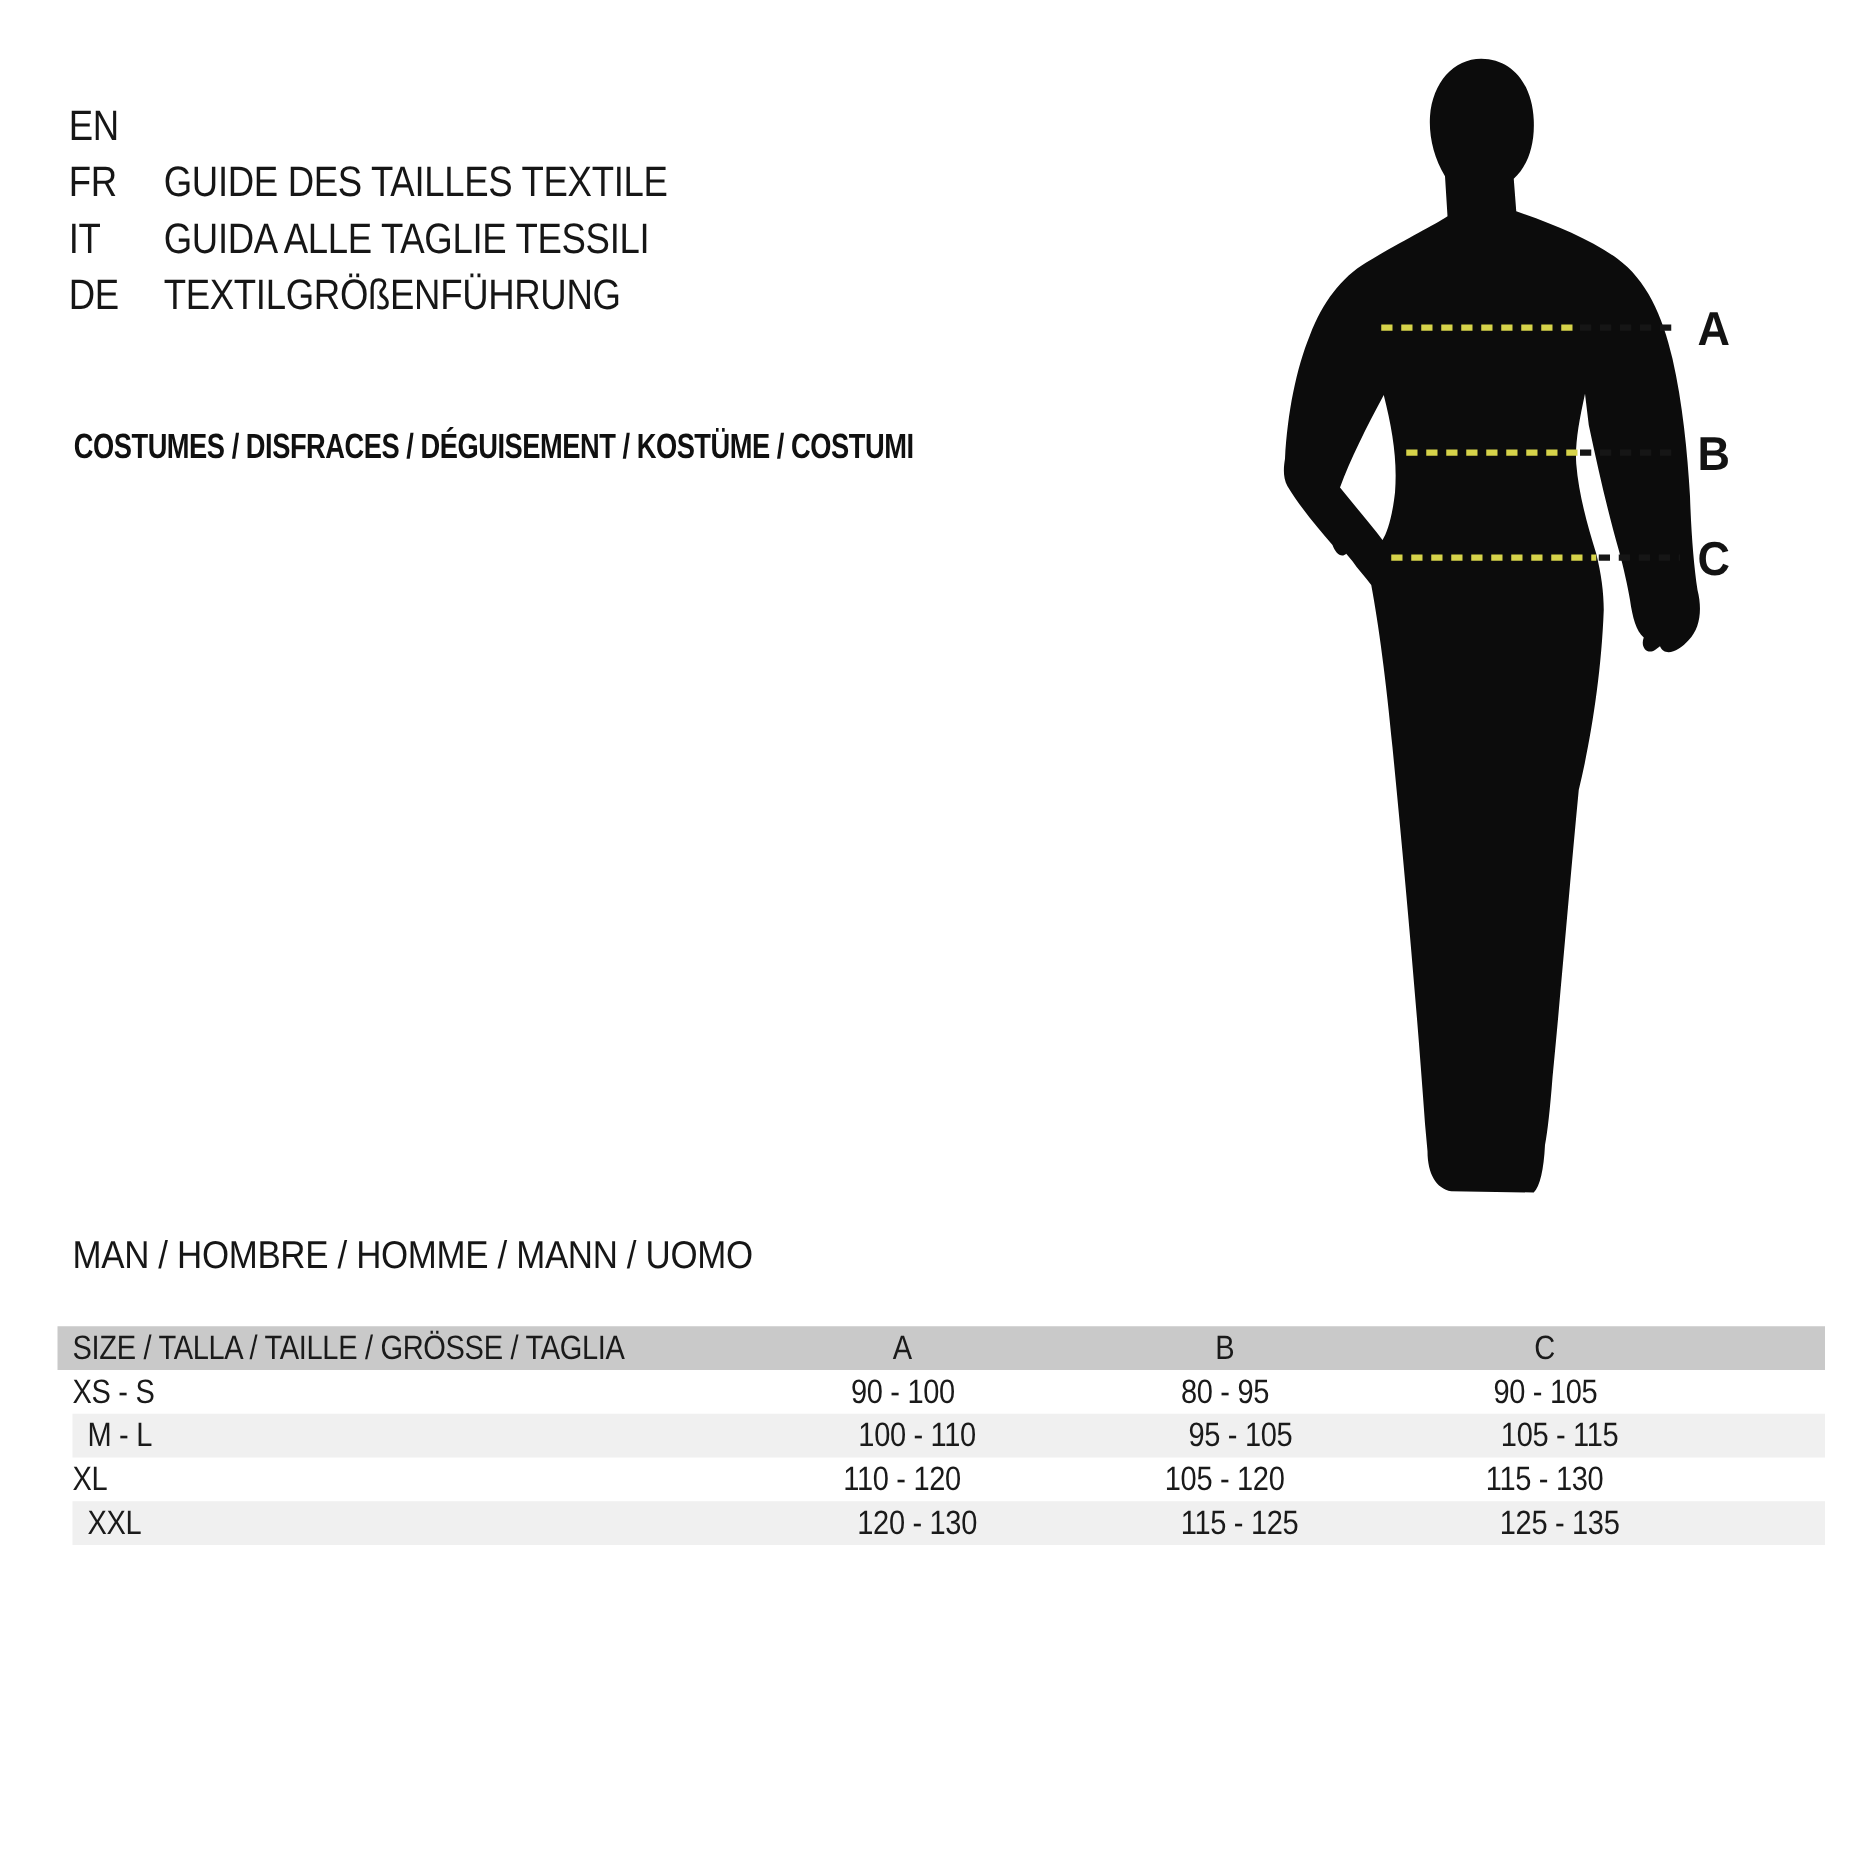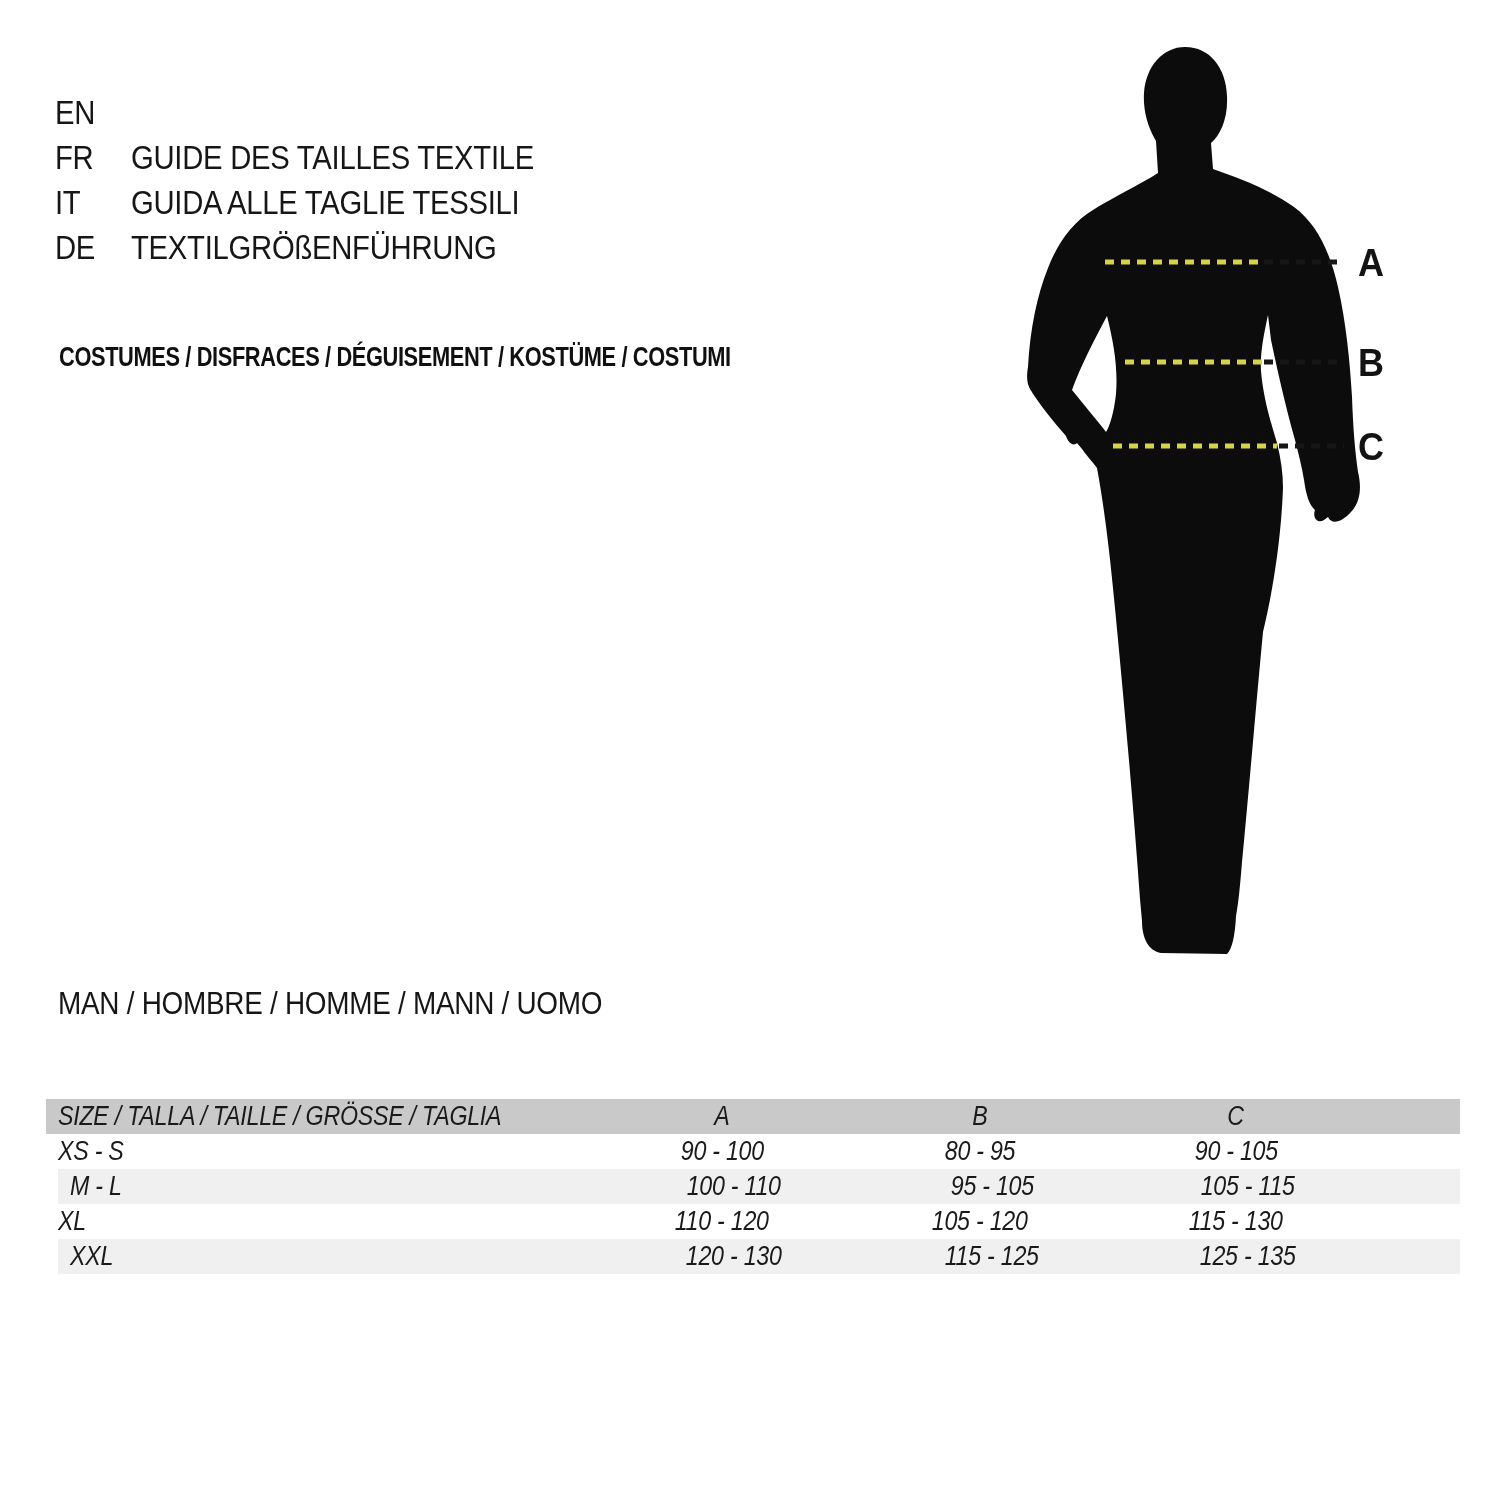--- a/index.html
+++ b/index.html
@@ -16,21 +16,21 @@
   body{font-family:"Liberation Sans","DejaVu Sans",sans-serif;color:var(--ink);}
   .canvas{
     position:relative;width:1500px;height:1500px;background:var(--bg);
     overflow:hidden;margin:0 auto;
   }
   
   .cx{display:inline-block;transform:scaleX(.86);transform-origin:0 50%;white-space:nowrap;letter-spacing:-.3px;}
   .cx.center{transform-origin:50% 50%;}
 
   
-  .lang-list{position:absolute;left:55px;top:90px;}
+  .lang-list{position:absolute;left:55px;top:79px;}
   .lang-row{display:flex;height:45px;align-items:center;font-size:34px;color:#161616;}
   .lang-code{width:76px;flex:0 0 76px;}
   
   .headline{
     position:absolute;left:59px;top:332px;height:50px;line-height:50px;
     font-size:28px;font-weight:700;color:#101010;white-space:nowrap;
   }
   .headline .cx{transform:scaleX(.78);letter-spacing:-.5px;}
 
   
@@ -39,21 +39,21 @@
   .figure .body{fill:var(--silhouette);}
   .dash-y{stroke:var(--dash-yellow);stroke-width:5;stroke-dasharray:9 7;fill:none;}
   .dash-k{stroke:var(--dash-dark);stroke-width:5;stroke-dasharray:9 7;fill:none;}
   .measure-letter{font-family:"Liberation Sans","DejaVu Sans",sans-serif;font-weight:700;font-size:38px;fill:#131313;}
 
   
   .section-label{position:absolute;left:58px;top:986px;height:36px;line-height:36px;font-size:31px;color:#161616;white-space:nowrap;text-decoration:underline;}
   .section-label .cx{transform:scaleX(.9);}
 
   
-  .size-table{position:absolute;left:46px;top:1099px;width:1414px;font-style:italic;}
+  .size-table{position:absolute;left:46px;top:1061px;width:1414px;}
   .t-row{display:grid;grid-template-columns:547px 258px 258px 254px 97px;height:35px;align-items:center;font-size:27px;}
   .t-row.header{background:var(--header-gray);}
   .t-row.stripe{background:var(--stripe-gray);margin-left:12px;}
   .t-cell{white-space:nowrap;overflow:visible;}
   .t-cell.left{padding-left:12px;text-align:left;}
   .t-cell.num{text-align:center;}
   .t-cell.num .cx{transform-origin:50% 50%;}
 
   
   .footnotes{position:absolute;left:58px;top:1293px;}

